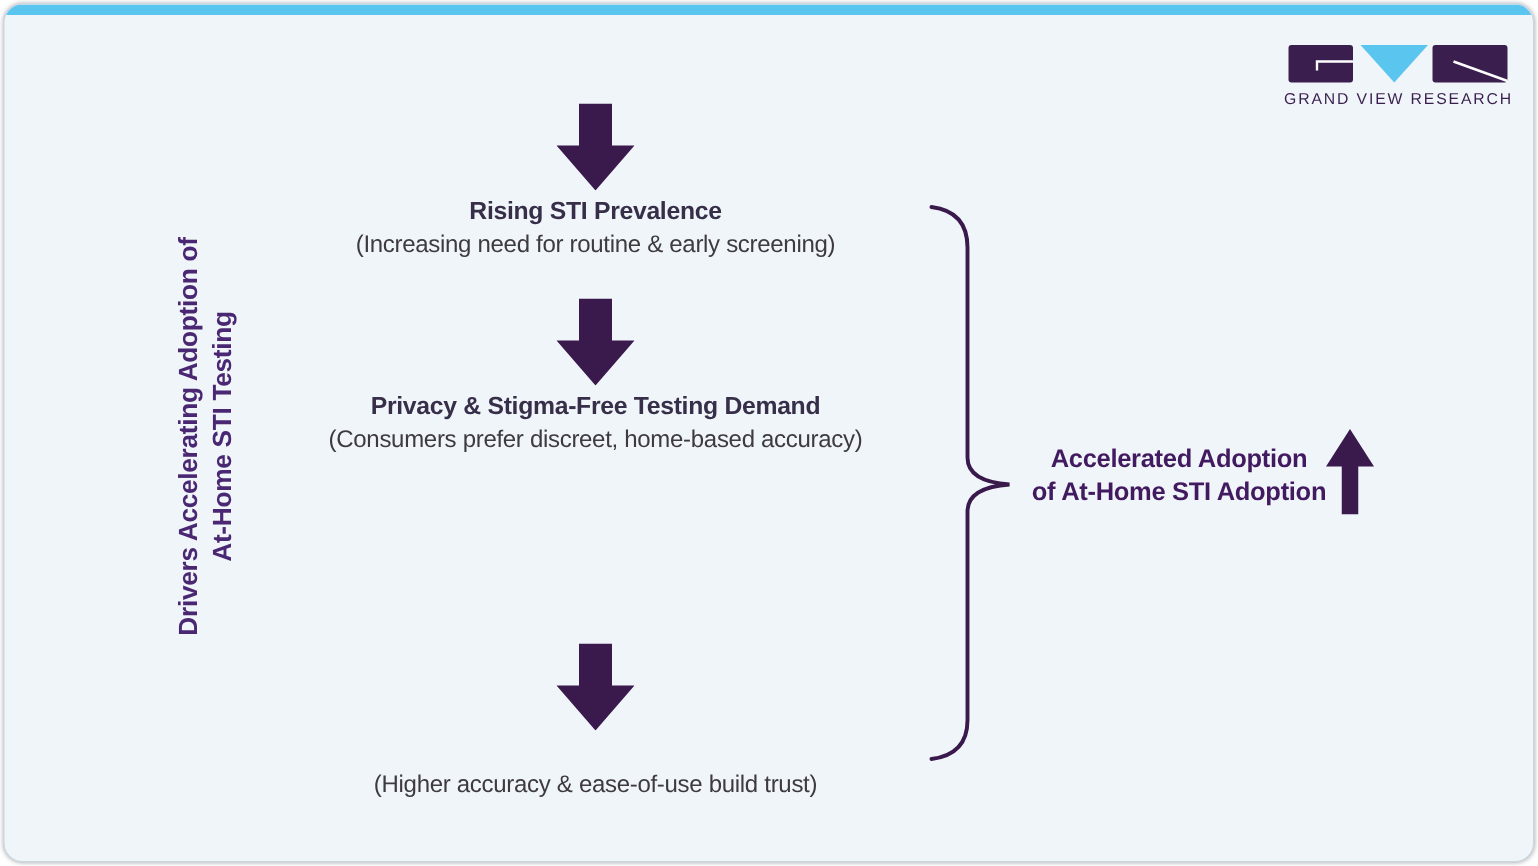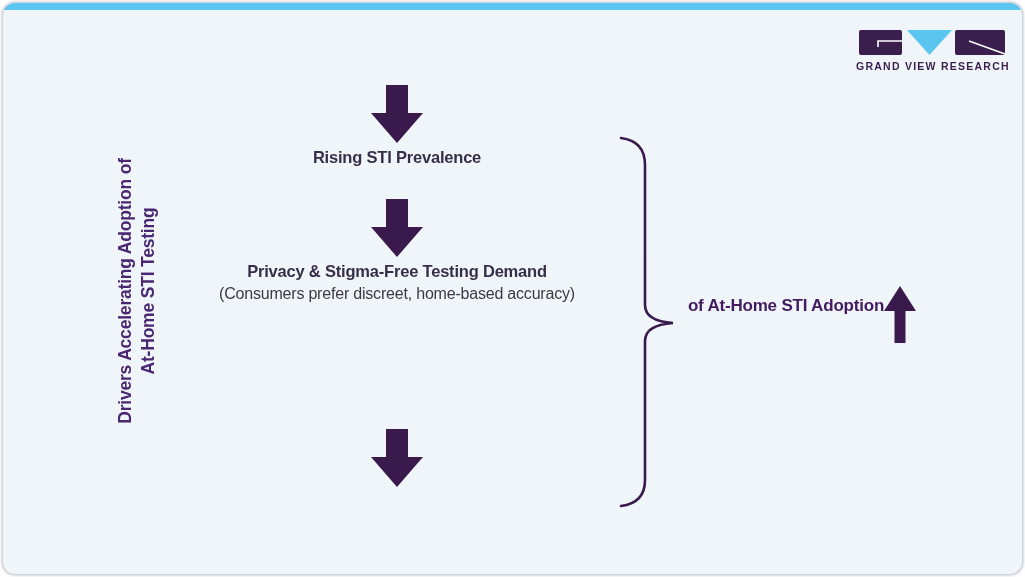--- a/index.html
+++ b/index.html
@@ -29,41 +29,41 @@
     position:absolute;top:0;left:0;right:0;height:7px;
     background:var(--accent-blue,#5ac6f0);
     border-radius:13px 13px 0 0;
   }
 
   
   .logo{position:absolute;left:853px;top:26px;width:152px;}
   .logo svg{display:block;margin:0 auto;}
   .logo-text{
     margin-top:4px;text-align:center;
-    font-size:10.5px;font-weight:bold;letter-spacing:1.25px;
+    font-size:10.5px;font-weight:normal;letter-spacing:1.25px;
     color:var(--logo-purple,#3a1f4e);white-space:nowrap;
   }
   .block{fill:var(--logo-purple,#3a1f4e);}
   .tri{fill:var(--accent-blue,#5ac6f0);}
   .logo-line{stroke:#ffffff;stroke-width:1.6;fill:none;}
 
   
   .side-title{
     position:absolute;left:-20px;top:264px;width:310px;height:48px;
     transform:rotate(-90deg);
     text-align:center;
     font-size:17.5px;font-weight:bold;line-height:23px;
     color:var(--purple-text,#4a2772);
     letter-spacing:-0.2px;
   }
 
   
   .flow{position:absolute;left:134px;top:0;width:520px;height:577px;}
   .group{position:absolute;left:0;width:100%;height:112px;}
-  .g0{top:82px;} .g1{top:196px;} .g2{top:311px;} .g3{top:426px;}
+  .g0{top:66px;} .g1{top:196px;} .g2{top:311px;} .g3{top:426px;}
   .down-arrow{position:absolute;left:234px;top:0;}
   .arrow-fill{fill:var(--purple-dark,#3a1a4d);}
   .driver-title{
     position:absolute;top:62px;left:0;width:100%;text-align:center;
     font-size:16.5px;font-weight:bold;line-height:21px;
     color:var(--title-ink,#372f4a);letter-spacing:-0.2px;white-space:nowrap;
   }
   .driver-sub{
     position:absolute;top:85px;left:0;width:100%;text-align:center;
     font-size:16px;line-height:20px;
@@ -105,44 +105,47 @@
       <div>At-Home STI Testing</div>
     </div>
 
     <div class="flow">
 
       <div class="group g0">
         <svg class="down-arrow" width="52" height="58" viewBox="0 0 52 58">
           <polygon class="arrow-fill" points="15,0 37,0 37,28 52,28 26,58 0,28 15,28"></polygon>
         </svg>
         <div class="driver-title">Rising STI Prevalence</div>
+        <div class="driver-sub">(Increasing need for routine &amp; early screening)</div>
       </div>
 
       <div class="group g1">
         <svg class="down-arrow" width="52" height="58" viewBox="0 0 52 58">
           <polygon class="arrow-fill" points="15,0 37,0 37,28 52,28 26,58 0,28 15,28"></polygon>
         </svg>
         <div class="driver-title">Privacy &amp; Stigma-Free Testing Demand</div>
         <div class="driver-sub">(Consumers prefer discreet, home-based accuracy)</div>
       </div>
 
 
       <div class="group g3">
         <svg class="down-arrow" width="52" height="58" viewBox="0 0 52 58">
           <polygon class="arrow-fill" points="15,0 37,0 37,28 52,28 26,58 0,28 15,28"></polygon>
         </svg>
+        <div class="driver-sub">(Higher accuracy &amp; ease-of-use build trust)</div>
       </div>
 
     </div>
 
     <svg class="brace" width="70" height="380" viewBox="0 0 70 380">
       <path d="M 10 5 Q 34 8 34 32 L 34 172 Q 34 188 62 190 Q 34 192 34 208 L 34 347 Q 34 370 10 373"></path>
     </svg>
 
     <div class="outcome">
+      <div>Accelerated Adoption</div>
       <div>of At-Home STI Adoption</div>
     </div>
     <svg class="up-arrow" width="32" height="57" viewBox="0 0 32 57">
       <polygon class="arrow-fill" points="16,0 32,25 21.5,25 21.5,57 10.5,57 10.5,25 0,25"></polygon>
     </svg>
 
   </div>
 </div>
 
 </body></html>

